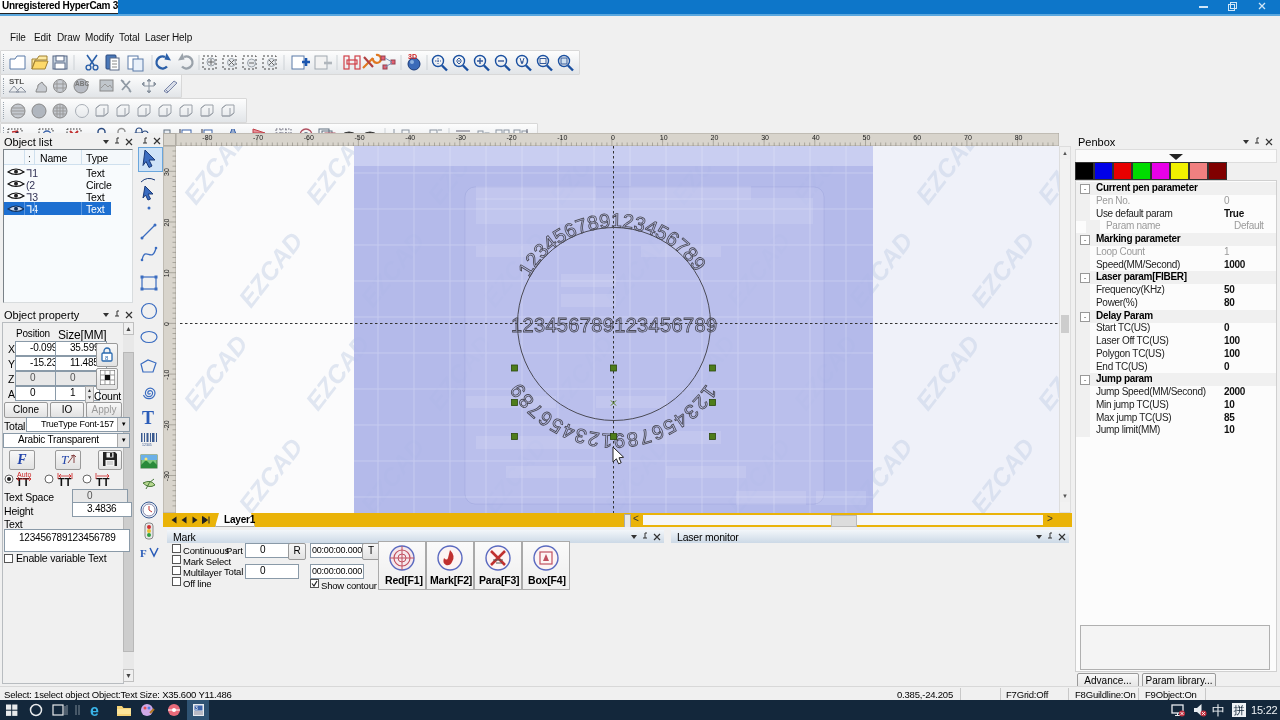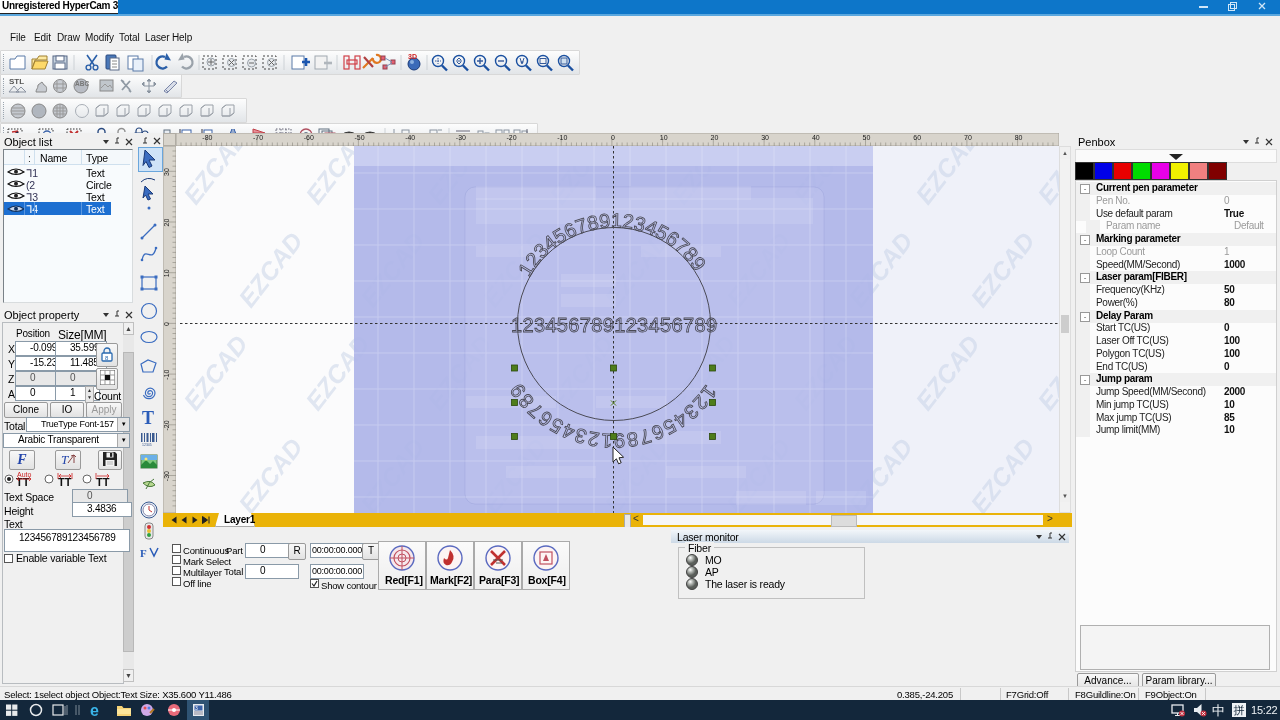--- a/index.html
+++ b/index.html
@@ -915,20 +915,28 @@
     <span class="lbl" style="left:61px;top:1px;font-size:10px;font-weight:bold">Layer1</span>
     <div class="abs" style="left:461px;top:1px;width:5px;height:12px;background:#e8e8e8;border:1px solid #aaa"></div>
     <span class="lbl" style="left:470px;top:0px;font-size:10px;color:#333">&lt;</span>
     <div class="abs" style="left:480px;top:2px;width:400px;height:10px;background:#f6f6f6"></div>
     <div class="abs" style="left:668px;top:2px;width:24px;height:10px;background:#dcdcdc;border:1px solid #bbb"></div>
     <span class="lbl" style="left:884px;top:0px;font-size:10px;color:#333">&gt;</span>
   </div>
 </div>
 
 <div class="abs" id="markpanel" style="left:163px;top:527px;width:505px;height:159px;background:#f0f0f0">
+  <div class="abs panel-title-grad" style="left:4px;top:3px;width:497px;height:13px">
+    <span class="lbl" style="left:6px;top:1px">Mark</span>
+    <svg class="abs" style="right:2px;top:2px;width:34px;height:9px">
+      <path d="M3 3 L9 3 L6 7 Z" fill="#333"></path>
+      <path d="M17 1 v5 M15 6 h4 M17 1 h2" stroke="#333" fill="none"></path>
+      <path d="M26 2 L32 8 M32 2 L26 8" stroke="#333" stroke-width="1.2"></path>
+    </svg>
+  </div>
   <div class="cb" style="left:9px;top:17px"></div>
     <span class="lbl" style="left:20px;top:18px;font-size:9.5px">Continuous</span>
   <div class="cb" style="left:9px;top:28px"></div>
     <span class="lbl" style="left:20px;top:29px;font-size:9.5px">Mark Select</span>
   <div class="cb" style="left:9px;top:39px"></div>
     <span class="lbl" style="left:20px;top:40px;font-size:9.5px">Multilayer</span>
   <div class="cb" style="left:9px;top:50px"></div>
     <span class="lbl" style="left:20px;top:51px;font-size:9.5px">Off line</span>
   <span class="lbl" style="left:63px;top:18px;font-size:9.5px">Part</span>
   <div class="field" style="left:82px;top:16px;width:38px;height:13px">0</div>
@@ -980,38 +988,20 @@
 
 <div class="abs" id="laserpanel" style="left:668px;top:527px;width:404px;height:159px;background:#f0f0f0">
   <div class="abs panel-title-grad" style="left:3px;top:3px;width:398px;height:13px">
     <span class="lbl" style="left:6px;top:1px">Laser monitor</span>
     <svg class="abs" style="right:2px;top:2px;width:34px;height:9px">
       <path d="M3 3 L9 3 L6 7 Z" fill="#333"></path>
       <path d="M17 1 v5 M15 6 h4 M17 1 h2" stroke="#333" fill="none"></path>
       <path d="M26 2 L32 8 M32 2 L26 8" stroke="#333" stroke-width="1.2"></path>
     </svg>
   </div>
-  <div class="abs" style="left:10px;top:20px;width:185px;height:50px;border:1px solid #c0c0c0">
-    <span class="lbl" style="left:6px;top:-6px;background:#f0f0f0;padding:0 3px">Fiber</span>
-    <svg class="abs" style="left:7px;top:6px" width="14" height="40">
-      <defs>
-          <radialGradient id="led" cx="0.35" cy="0.3">
-            <stop offset="0" stop-color="#fff"></stop>
-            <stop offset="0.4" stop-color="#b8bcb8"></stop>
-            <stop offset="1" stop-color="#5a5e5a"></stop>
-          </radialGradient>
-        </defs>
-      <circle cx="6" cy="6" r="5.5" fill="url(#led)" stroke="#444"></circle>
-      <circle cx="6" cy="18" r="5.5" fill="url(#led)" stroke="#444"></circle>
-      <circle cx="6" cy="30" r="5.5" fill="url(#led)" stroke="#444"></circle>
-    </svg>
-    <span class="lbl" style="left:26px;top:6px">MO</span>
-    <span class="lbl" style="left:26px;top:18px">AP</span>
-    <span class="lbl" style="left:26px;top:30px">The laser is ready</span>
-  </div>
 </div>
 
 <div class="abs" id="penbox" style="left:1072px;top:133px;width:208px;height:553px;background:#f0f0f0">
   <div class="ptitle" style="left:6px;top:3px">Penbox</div>
   <svg class="abs" style="left:168px;top:4px;width:36px;height:9px">
     <path d="M3 3 L9 3 L6 7 Z" fill="#333"></path>
     <path d="M17 1 v5 M15 6 h4 M17 1 h2" stroke="#333" fill="none"></path>
     <path d="M26 2 L32 8 M32 2 L26 8" stroke="#333" stroke-width="1.2"></path>
   </svg>
   <div class="abs" style="left:3px;top:16px;width:200px;height:12px;background:#fafafa;border:1px solid #ddd">

